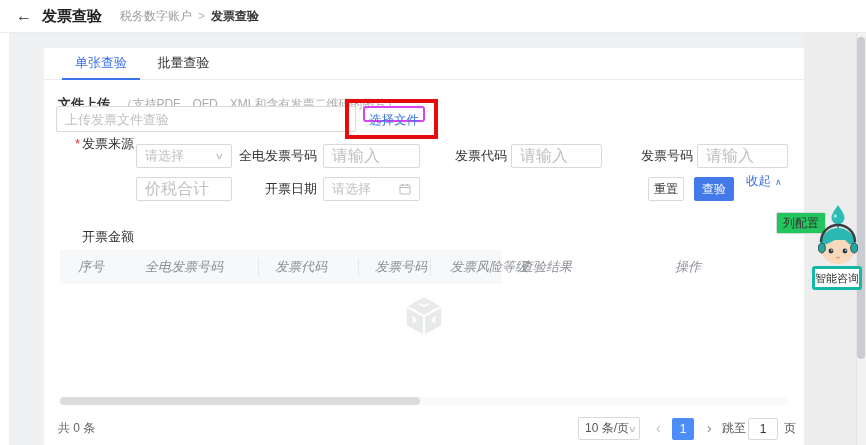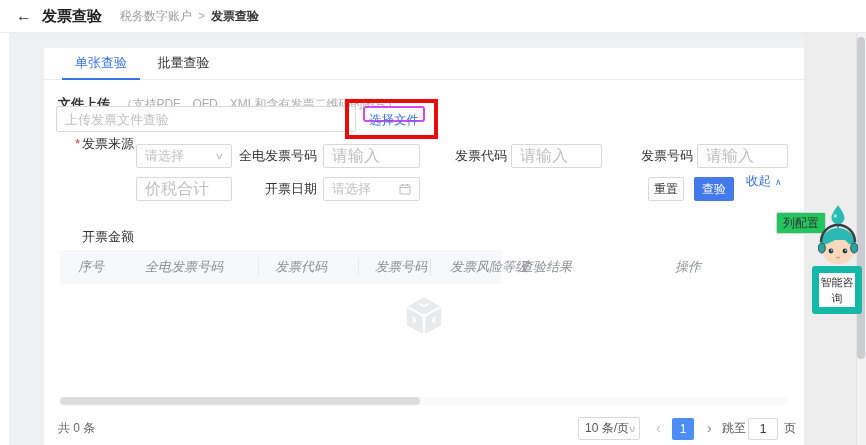--- a/index.html
+++ b/index.html
@@ -81,21 +81,21 @@
   .jump-input { position:absolute; left:704px; top:370px; width:30px; height:22px; border:1px solid #d9d9d9; border-radius:2px;
                 font-size:12px; color:#333; text-align:center; outline:none; }
   .jump-unit { position:absolute; left:740px; top:366px; line-height:28px; font-size:12px; color:#555; }
 
   
   .gutter { position:absolute; left:804px; top:33px; width:62px; height:412px; background:#ededee; }
   .vscroll { position:absolute; left:856px; top:33px; width:10px; height:412px; background:#f2f2f3; border-left:1px solid #e3e3e3; }
   .vscroll-thumb { position:absolute; left:857px; top:37px; width:8px; height:322px; background:#c9cdd1; border-radius:4px; cursor:pointer; z-index:4; }
 
   .assistant { position:absolute; left:815px; top:204px; width:46px; z-index:5; text-align:center; cursor:pointer; }
-  .assistant-label { position:absolute; left:-3px; top:62px; width:50px; background:#fff; border:7px solid #14b8a6; border-radius:3px;
+  .assistant-label { position:absolute; left:-3px; top:62px; width:50px; background:#fff; border:3px solid #14b8a6; border-radius:3px;
                      font-size:11px; color:#333; line-height:16px; padding:1px 0; }
 </style>
 </head>
 <body>
 
 <div id="app">
 
   <div class="topbar">
     <span class="back">←</span>
     <span class="page-title">发票查验</span>

